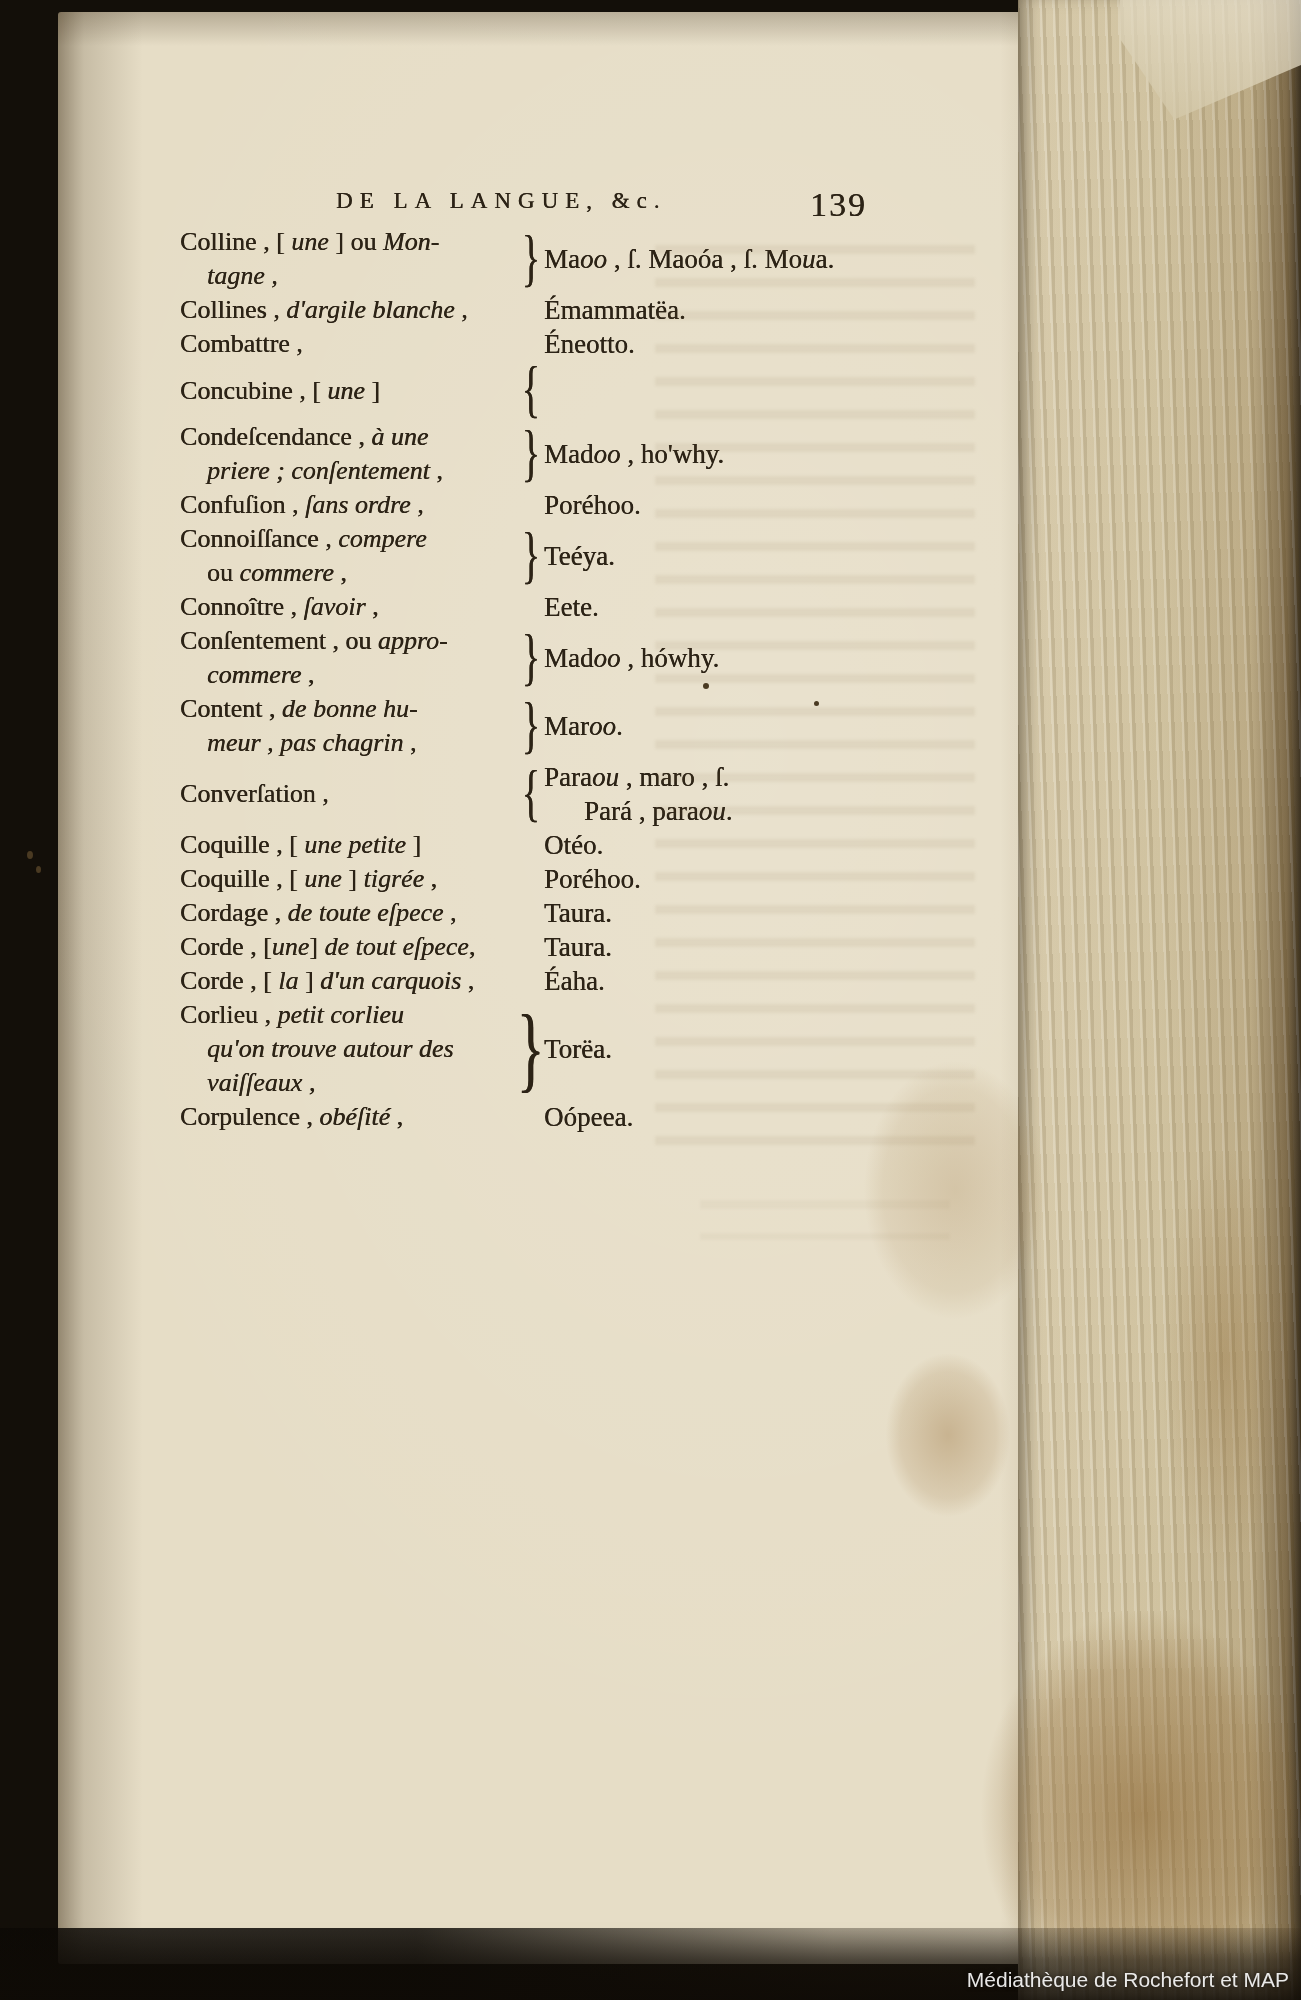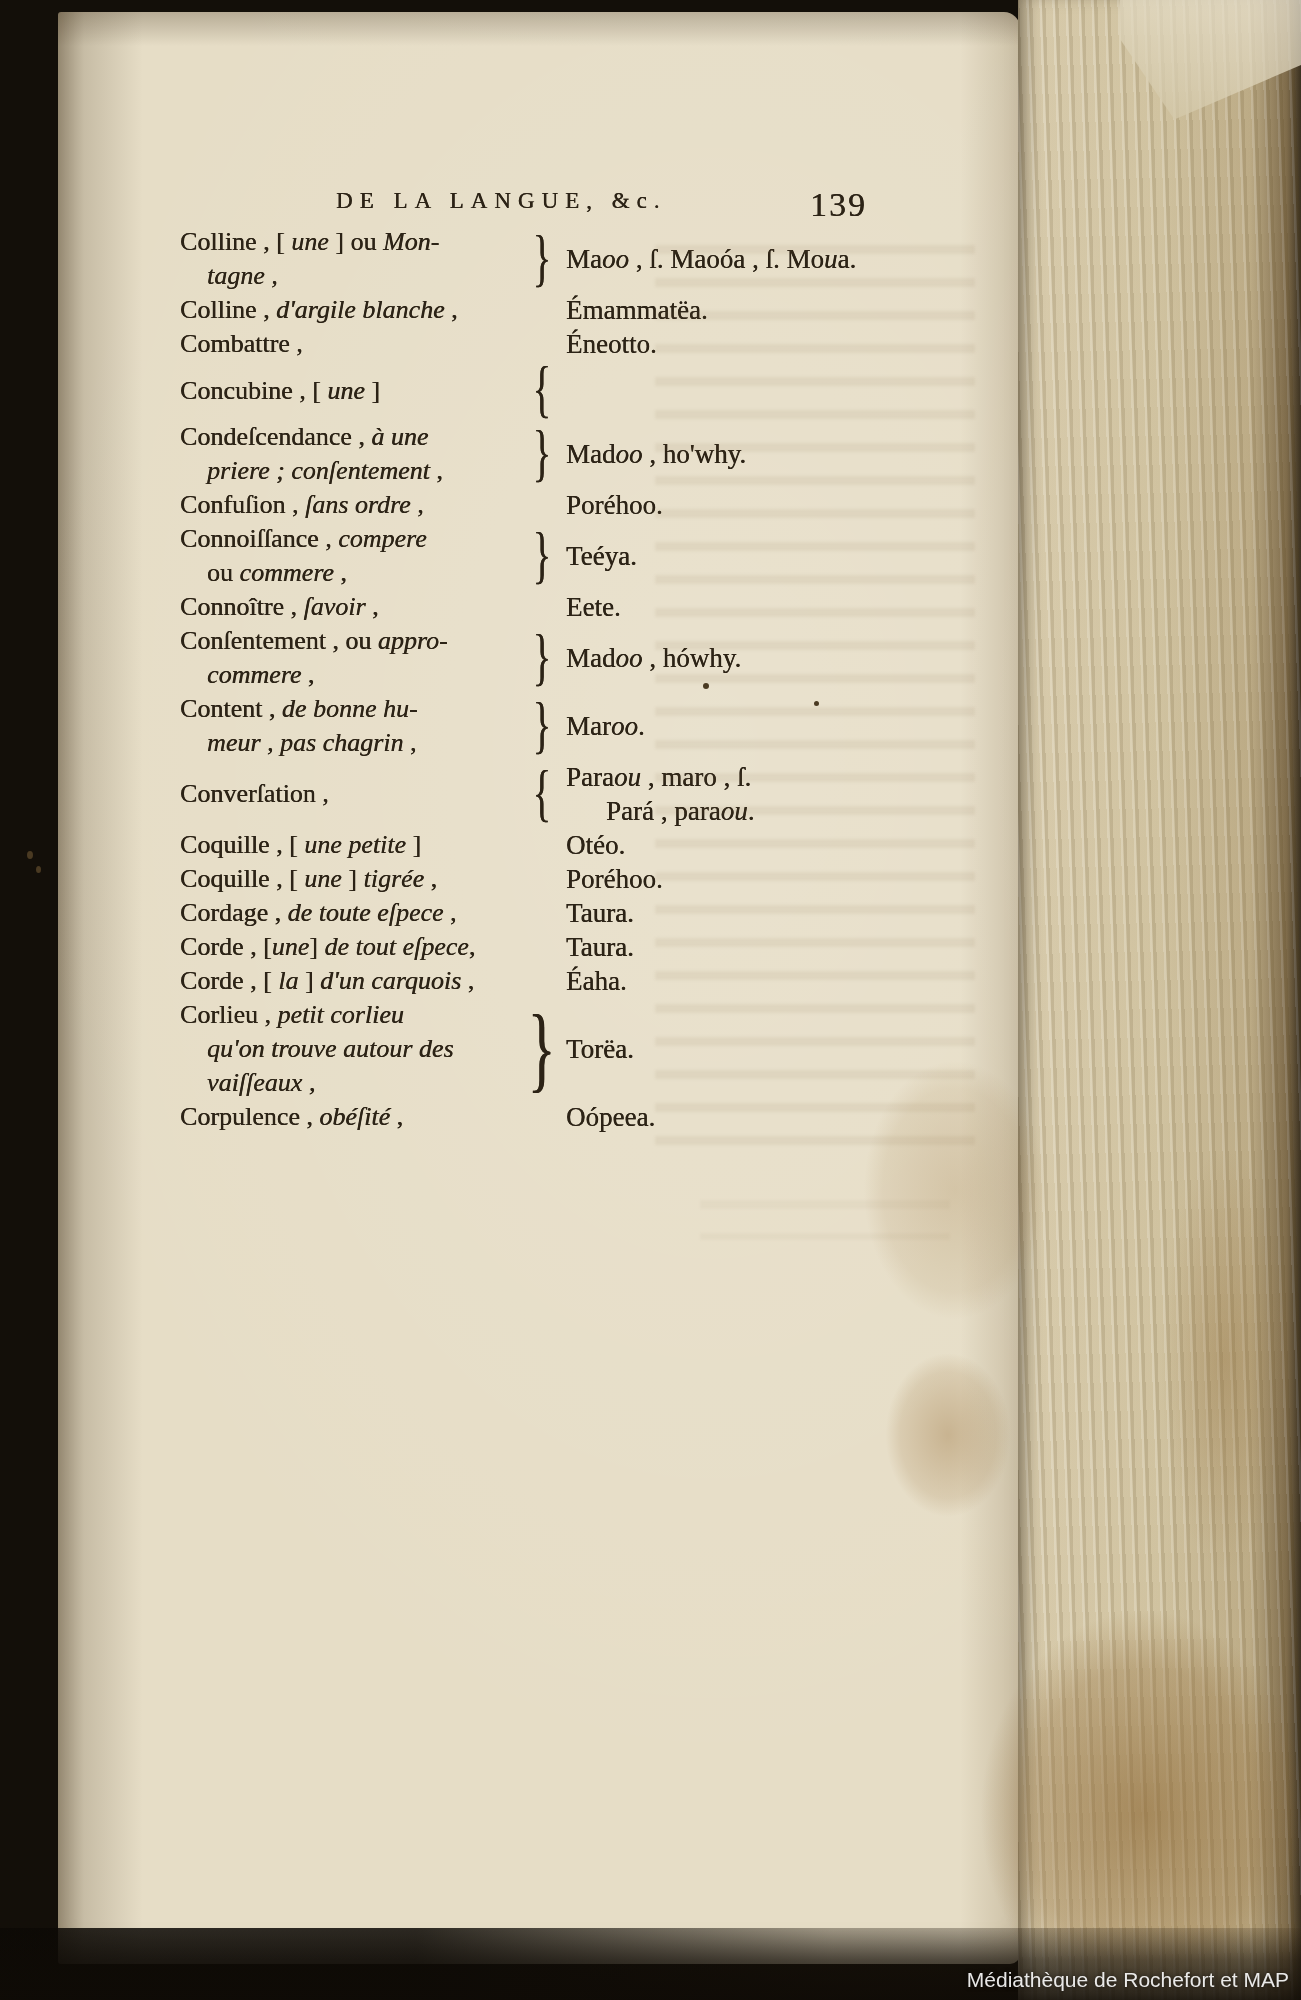--- a/index.html
+++ b/index.html
@@ -15,21 +15,21 @@
     border-radius:4px;}
   
   .page{position:absolute;left:58px;top:12px;width:962px;height:1952px;
     background:
       radial-gradient(120% 90% at 68% 38%, rgba(255,255,255,.14), transparent 60%),
       linear-gradient(90deg, rgba(74,58,34,.5) 0px, rgba(74,58,34,.2) 26px, rgba(74,58,34,0) 85px),
       linear-gradient(180deg, rgba(60,45,25,.28) 0, rgba(60,45,25,0) 34px),
       linear-gradient(270deg, rgba(120,98,60,.25) 0, rgba(120,98,60,0) 60px),
       #e6ddc6;
     border-radius:3px 16px 10px 3px;
-    box-shadow: inset 0 -26px 34px -22px rgba(50,38,20,.4);}
+    box-shadow: inset 0 -26px 34px -22px rgba(50,38,20,.4); padding-left: 40px;}
   
   .fore-edge{position:absolute;left:1018px;top:0;width:283px;height:2000px;
     background:
       repeating-linear-gradient(88deg, rgba(255,255,255,.16) 0 2px, rgba(120,100,60,.22) 3px 6px, rgba(190,170,130,.1) 6px 13px),
       linear-gradient(90deg,#dbcfb1 0%,#d2c5a3 50%,#bcab86 82%,#776444 95%,#2c2315 100%);
     box-shadow: inset 14px 0 20px -10px rgba(40,30,15,.6);}
   .torn-corner{position:absolute;left:1120px;top:0;width:181px;height:130px;
     background:linear-gradient(200deg,#ece5d2,#cfc3a2);
     clip-path:polygon(0 0,100% 0,100% 50%,30% 92%,0 30%);opacity:.75;}
   
@@ -58,21 +58,21 @@
       linear-gradient(180deg, rgba(15,11,6,0) 0%, rgba(15,11,6,.5) 45%, rgba(15,11,6,.85) 100%),
       linear-gradient(90deg, rgba(12,9,5,.85) 0 32%, rgba(30,22,12,.35) 64%, rgba(60,46,26,.2) 100%);}
   .watermark{position:absolute;right:12px;bottom:8px;
     font-family:"Liberation Sans","DejaVu Sans",sans-serif;font-size:21px;
     color:rgba(250,250,250,.92);text-shadow:0 0 4px rgba(0,0,0,.55);}
   
   .header-title{position:absolute;left:278px;top:176px;font-size:23px;letter-spacing:7px;}
   .page-number{position:absolute;left:752px;top:174px;font-size:34px;letter-spacing:2px;}
   .content{position:absolute;left:122px;top:213px;width:870px;font-size:26px;line-height:34px;}
   .content,.header-title,.page-number{text-shadow:0.35px 0 0 currentColor;}
-  .row{display:flex;align-items:center;gap:11px;}
+  .row{display:flex;align-items:center;}
   .cell-left{width:338px;flex:none;}
   .cell-brace{width:26px;flex:none;display:flex;align-items:center;justify-content:center;}
   .cell-right{flex:1;font-size:27px;}
   .line{white-space:pre;}
   .indent{padding-left:27px;}
   .rindent{padding-left:40px;}
   .it{font-style:italic;}
   .brace{display:block;line-height:1;transform:scaleX(.62) scaleY(1.02);transform-origin:center;font-weight:normal;}
   .b2{font-size:62px;margin-top:-3px;}
   .b3{font-size:94px;margin-top:-4px;}
@@ -93,21 +93,21 @@
           </div>
           <div class="cell-brace">
             <span class="brace b2">}</span>
           </div>
           <div class="cell-right">
             <div class="line"><span>Ma</span><span class="it">oo</span><span> , ſ. Maoóa , ſ. Mo</span><span class="it">u</span><span>a.</span></div>
           </div>
         </div>
         <div class="row">
           <div class="cell-left">
-            <div class="line"><span>Colline , </span><span class="it">d'argile blanche</span><span> ,</span></div>
+            <div class="line"><span>Collines , </span><span class="it">d'argile blanche</span><span> ,</span></div>
           </div>
           <div class="cell-brace"></div>
           <div class="cell-right">
             <div class="line"><span>Émammatëa.</span></div>
           </div>
         </div>
         <div class="row">
           <div class="cell-left">
             <div class="line"><span>Combattre ,</span></div>
           </div>

